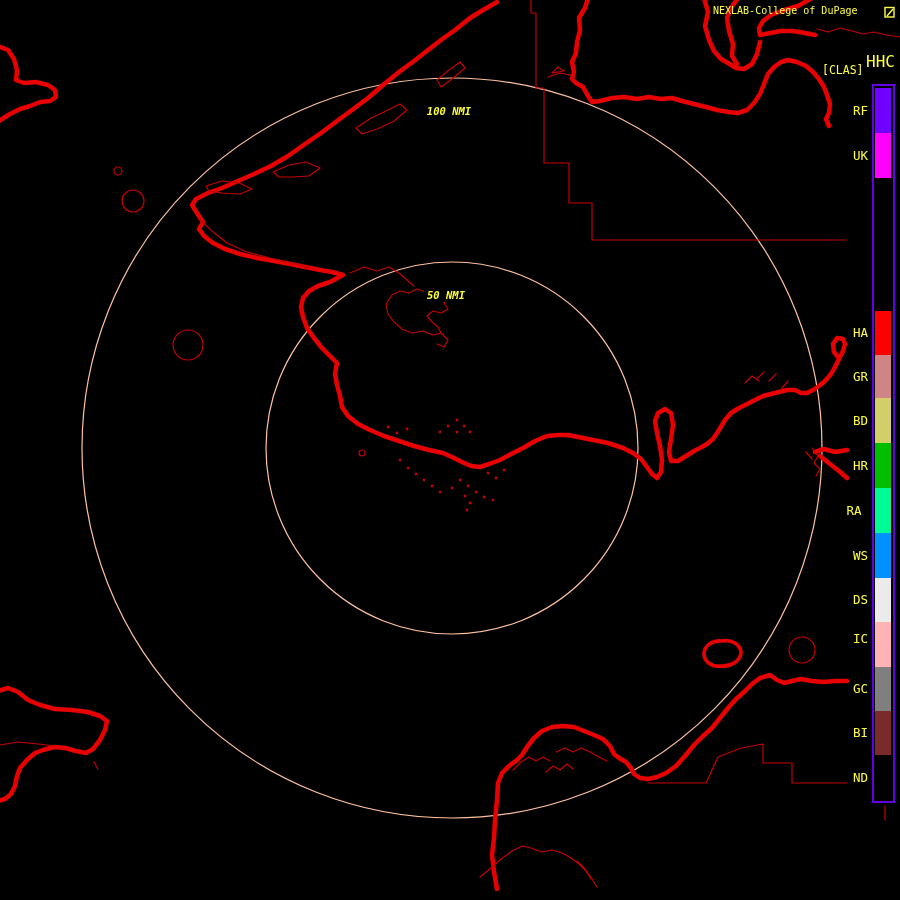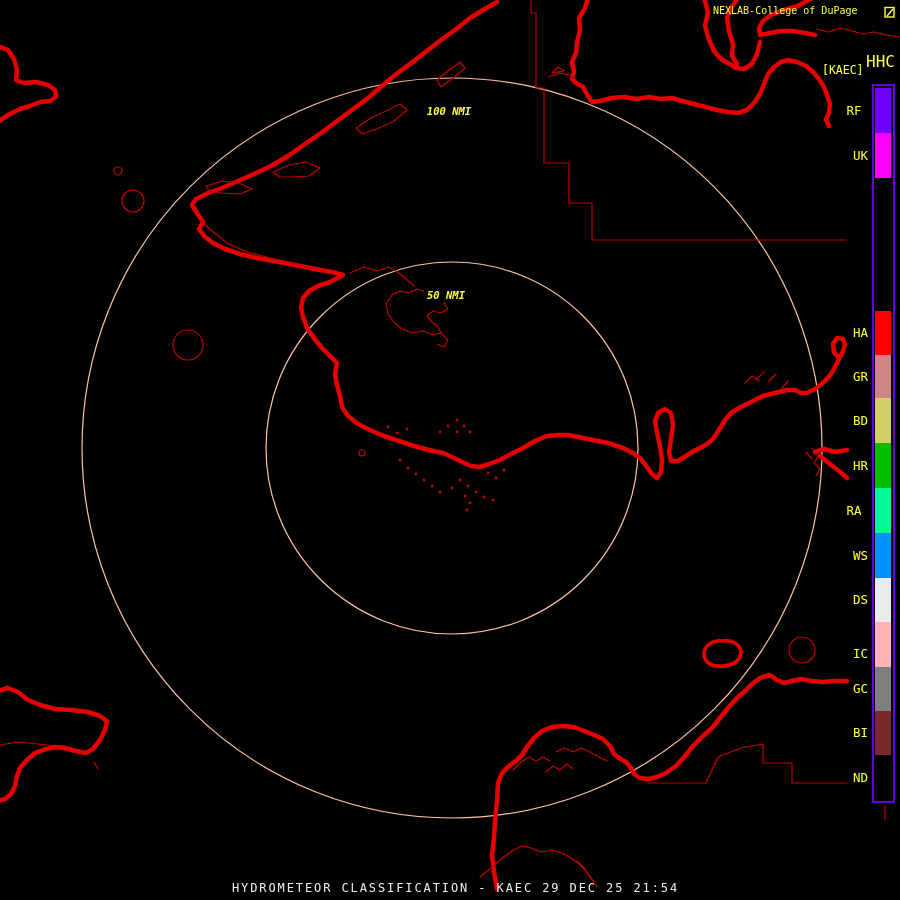--- a/index.html
+++ b/index.html
@@ -127,49 +127,48 @@
   </svg>
 
   <div class="txt yellow" id="title">NEXLAB-College of DuPage</div>
   <span id="logo">
     <svg width="12" height="13" viewBox="0 0 12 13">
       <rect x="1" y="1.5" width="9" height="9.5" fill="none" stroke="#ffff40" stroke-width="1.4"></rect>
       <line x1="9" y1="3" x2="3" y2="10" stroke="#ffff40" stroke-width="1.4"></line>
     </svg>
   </span>
   <div class="txt yellow" id="hhc">HHC</div>
-  <div class="txt yellow" id="clas">[KAEC]</div>
+  <div class="txt yellow" id="clas">[CLAS]</div>
 
   <div class="nmi-label" id="nmi100">100 NMI</div>
   <div class="nmi-label" id="nmi50">50 NMI</div>
 
   <div id="legend-frame"></div>
   <div id="legend-layer">
       <div class="lg-swatch" style="top: 88px; height: 45px; background: rgb(112, 0, 255);"></div>
-      <div class="lg-label" style="top: 103.5px; text-align: center;">RF</div>
+      <div class="lg-label" style="top: 103.5px;">RF</div>
       <div class="lg-swatch" style="top: 133px; height: 45px; background: rgb(255, 0, 255);"></div>
       <div class="lg-label" style="top: 148.5px;">UK</div>
       <div class="lg-swatch" style="top: 311px; height: 44px; background: rgb(255, 0, 0);"></div>
       <div class="lg-label" style="top: 326px;">HA</div>
       <div class="lg-swatch" style="top: 355px; height: 43px; background: rgb(207, 133, 133);"></div>
       <div class="lg-label" style="top: 369.5px;">GR</div>
       <div class="lg-swatch" style="top: 398px; height: 45px; background: rgb(210, 207, 106);"></div>
       <div class="lg-label" style="top: 413.5px;">BD</div>
       <div class="lg-swatch" style="top: 443px; height: 45px; background: rgb(0, 191, 0);"></div>
       <div class="lg-label" style="top: 458.5px;">HR</div>
       <div class="lg-swatch" style="top: 488px; height: 45px; background: rgb(0, 250, 150);"></div>
       <div class="lg-label" style="top: 503.5px; text-align: center;">RA</div>
       <div class="lg-swatch" style="top: 533px; height: 45px; background: rgb(0, 144, 255);"></div>
       <div class="lg-label" style="top: 548.5px;">WS</div>
       <div class="lg-swatch" style="top: 578px; height: 44px; background: rgb(235, 235, 235);"></div>
       <div class="lg-label" style="top: 593px;">DS</div>
       <div class="lg-swatch" style="top: 622px; height: 45px; background: rgb(255, 179, 182);"></div>
-      <div class="lg-label" style="top: 647px;">IC</div>
+      <div class="lg-label" style="top: 632px;">IC</div>
       <div class="lg-swatch" style="top: 667px; height: 44px; background: rgb(127, 127, 127);"></div>
       <div class="lg-label" style="top: 682px;">GC</div>
       <div class="lg-swatch" style="top: 711px; height: 44px; background: rgb(123, 42, 42);"></div>
       <div class="lg-label" style="top: 726px;">BI</div>
       <div class="lg-swatch" style="top: 755px; height: 45px; background: rgb(0, 0, 0);"></div>
       <div class="lg-label" style="top: 770.5px;">ND</div>
     </div>
 
-  <div class="txt" id="statusbar">HYDROMETEOR CLASSIFICATION - KAEC 29 DEC 25 21:54</div>
 </div>
 
 </body></html>

